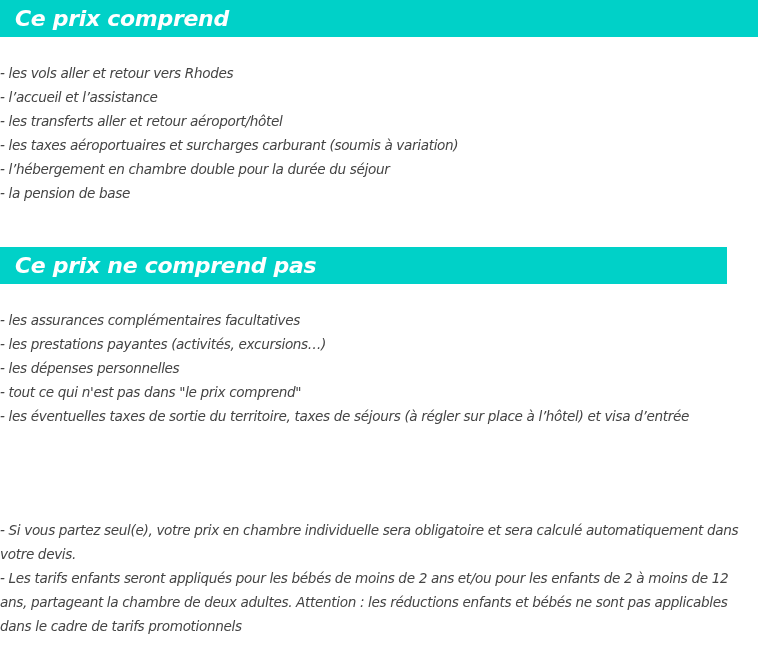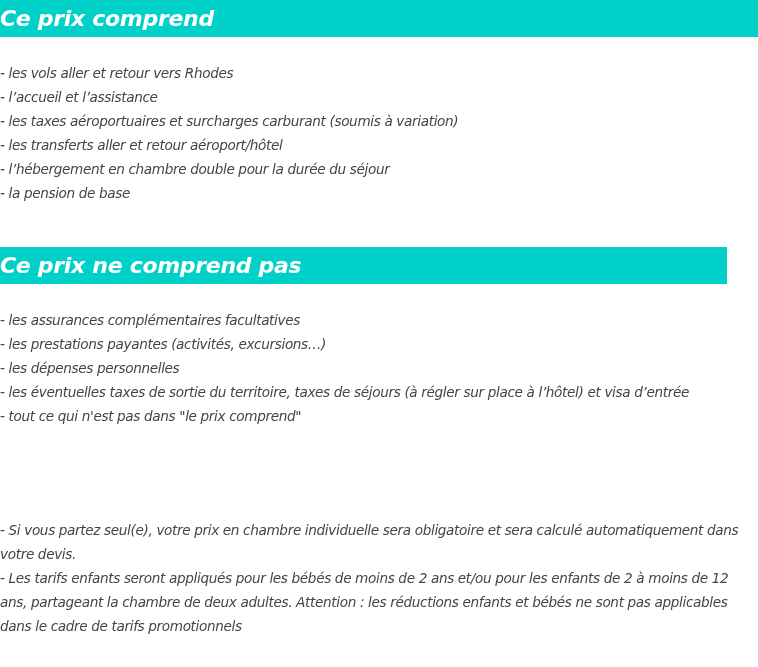--- a/index.html
+++ b/index.html
@@ -11,20 +11,21 @@
       width: 758px;
       height: 667px;
       overflow: hidden;
       font-family: "DejaVu Sans", sans-serif;
       color: #444444;
     }
     .section-header {
       background: #00d1c8;
       height: 37px;
       box-sizing: border-box;
+      padding-left: 15px;
       display: flex;
       align-items: center;
     }
     .section-title {
       color: #ffffff;
       font-style: italic;
       font-weight: bold;
       font-size: 22px;
       letter-spacing: -0.3px;
       margin: 0;
@@ -55,37 +56,37 @@
 </head>
 <body>
 
 <section id="sec1">
   <div class="section-header">
     <h2 class="section-title">Ce prix comprend</h2>
   </div>
   <div class="section-body">
     <div class="line">- les vols aller et retour vers Rhodes</div>
     <div class="line">- l’accueil et l’assistance</div>
+    <div class="line">- les transferts aller et retour aéroport/hôtel</div>
     <div class="line">- les taxes aéroportuaires et surcharges carburant (soumis à variation)</div>
-    <div class="line">- les transferts aller et retour aéroport/hôtel</div>
     <div class="line">- l’hébergement en chambre double pour la durée du séjour</div>
     <div class="line">- la pension de base</div>
   </div>
 </section>
 
 <section id="sec2">
   <div class="section-header">
     <h2 class="section-title">Ce prix ne comprend pas</h2>
   </div>
   <div class="section-body">
     <div class="line">- les assurances complémentaires facultatives</div>
     <div class="line">- les prestations payantes (activités, excursions…)</div>
     <div class="line">- les dépenses personnelles</div>
+    <div class="line">- tout ce qui n'est pas dans "le prix comprend"</div>
     <div class="line">- les éventuelles taxes de sortie du territoire, taxes de séjours (à régler sur place à l’hôtel) et visa d’entrée</div>
-    <div class="line">- tout ce qui n'est pas dans "le prix comprend"</div>
   </div>
 </section>
 
 <section id="sec3">
   <div class="section-body">
     <div class="para">- Si vous partez seul(e), votre prix en chambre individuelle sera obligatoire et sera calculé automatiquement dans votre devis.</div>
     <div class="para">- Les tarifs enfants seront appliqués pour les bébés de moins de 2 ans et/ou pour les enfants de 2 à moins de 12 ans, partageant la chambre de deux adultes. Attention : les réductions enfants et bébés ne sont pas applicables dans le cadre de tarifs promotionnels</div>
   </div>
 </section>
 

